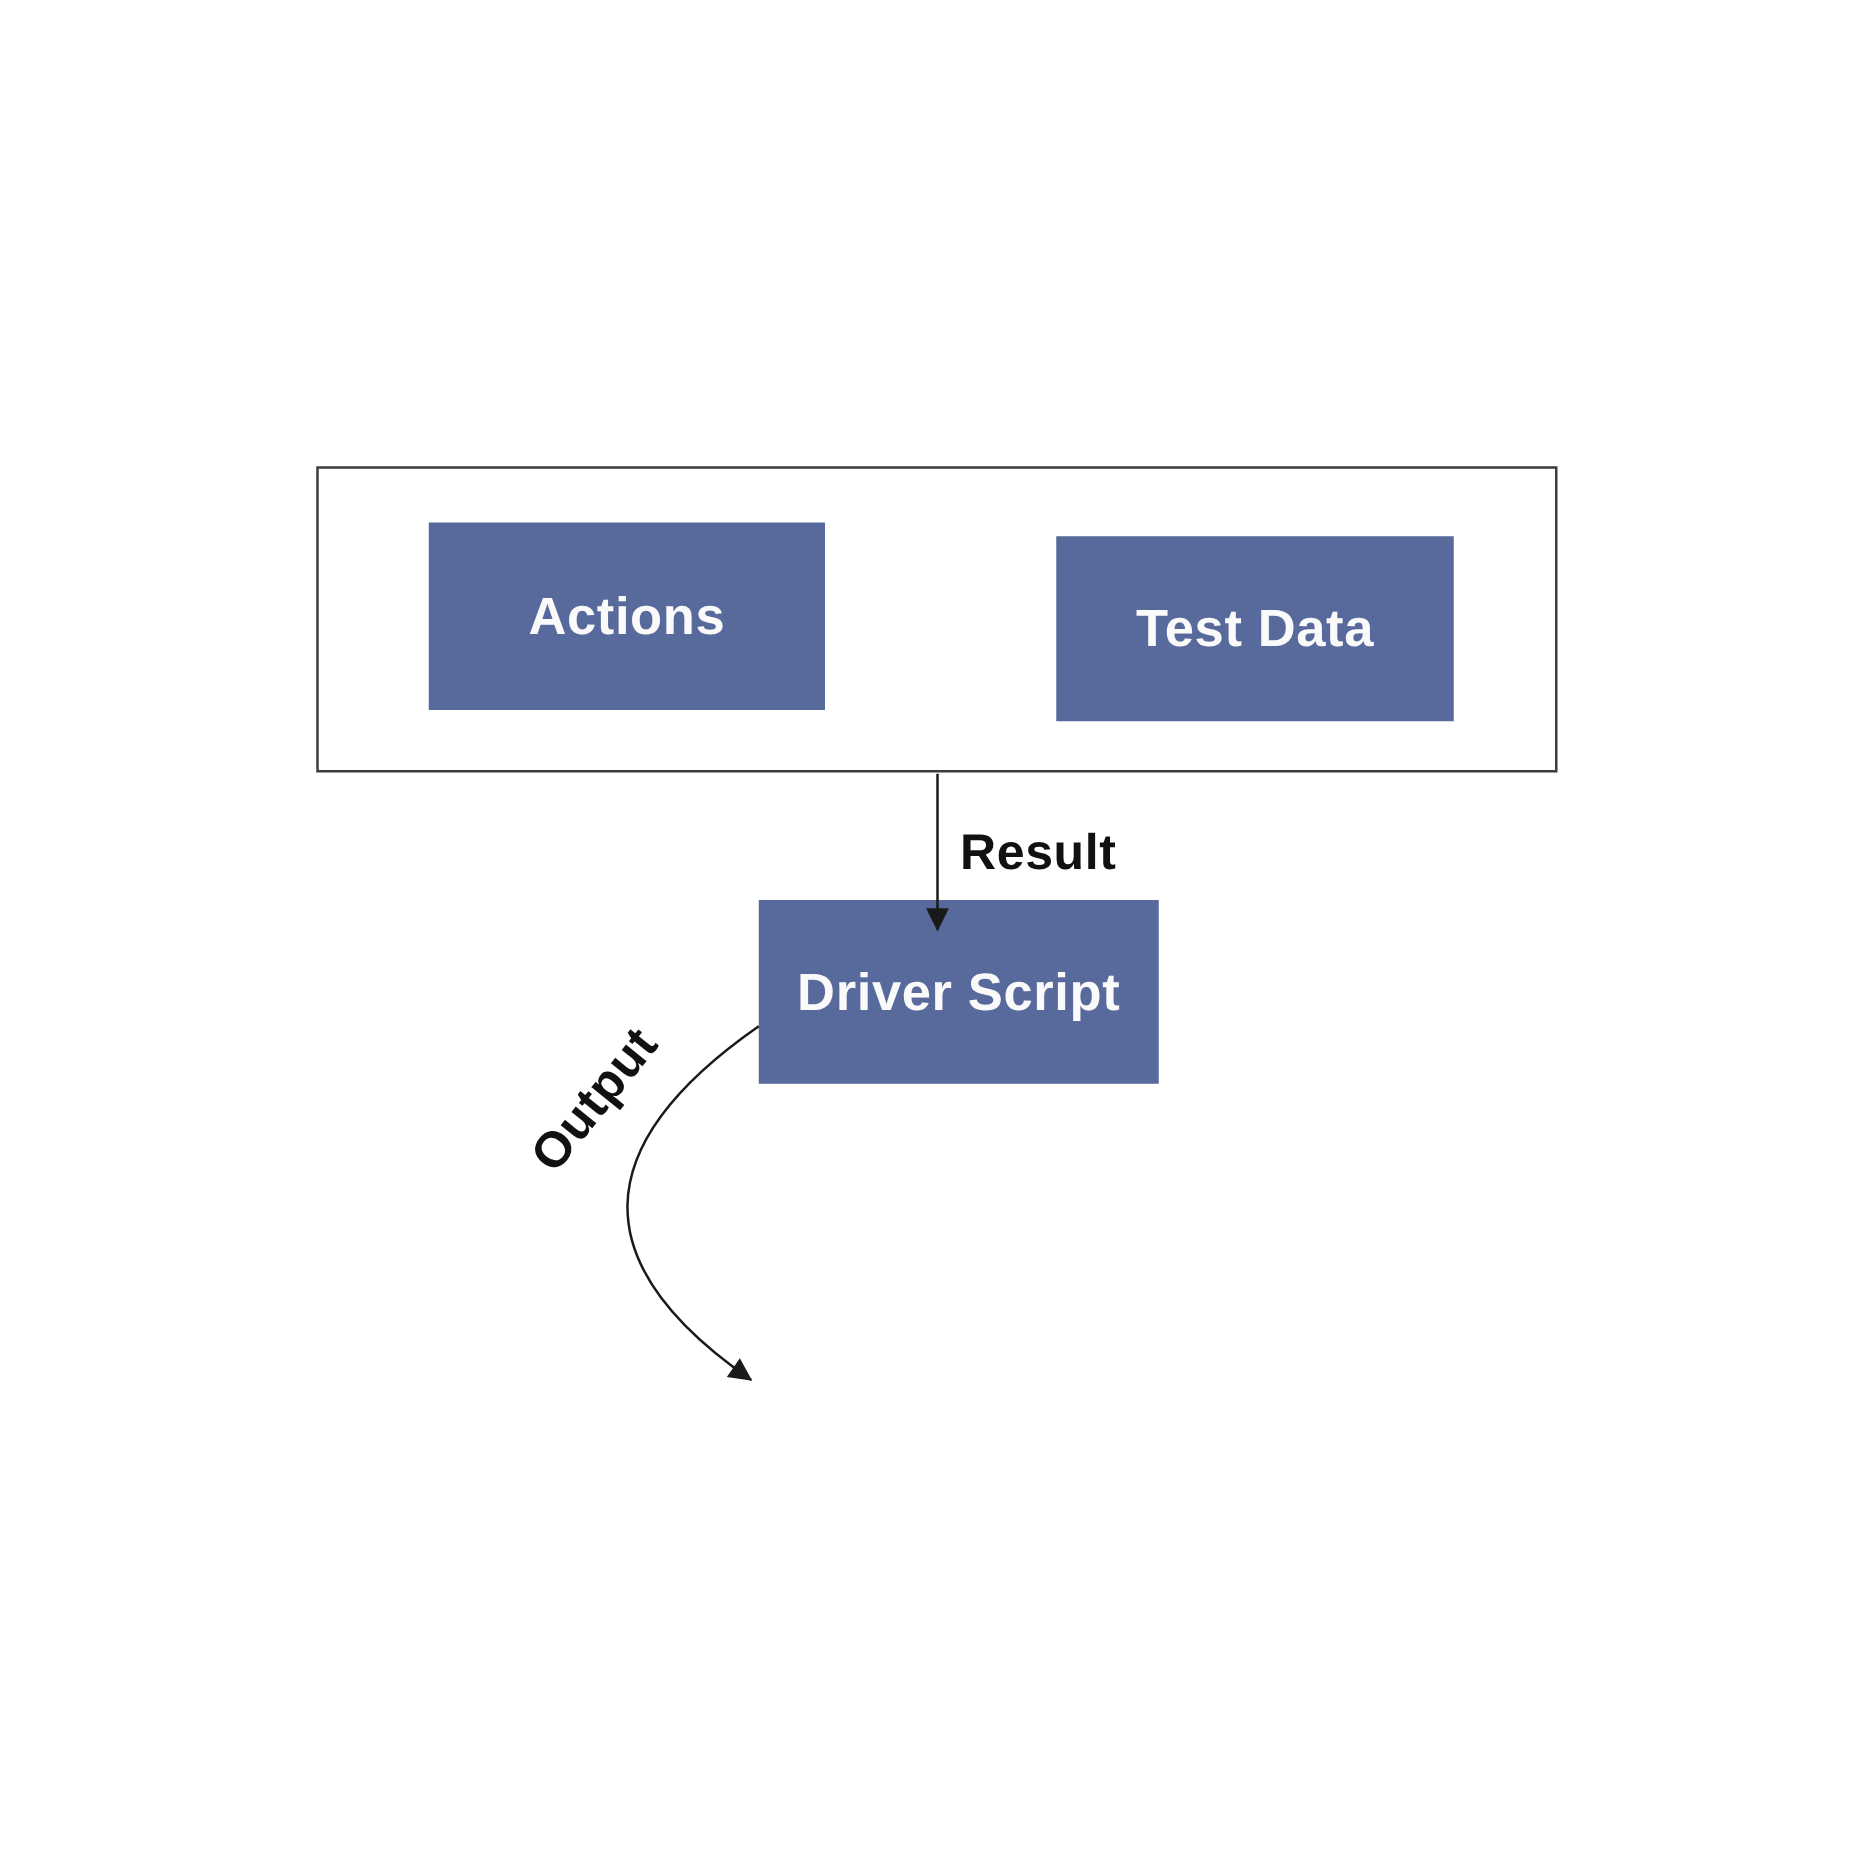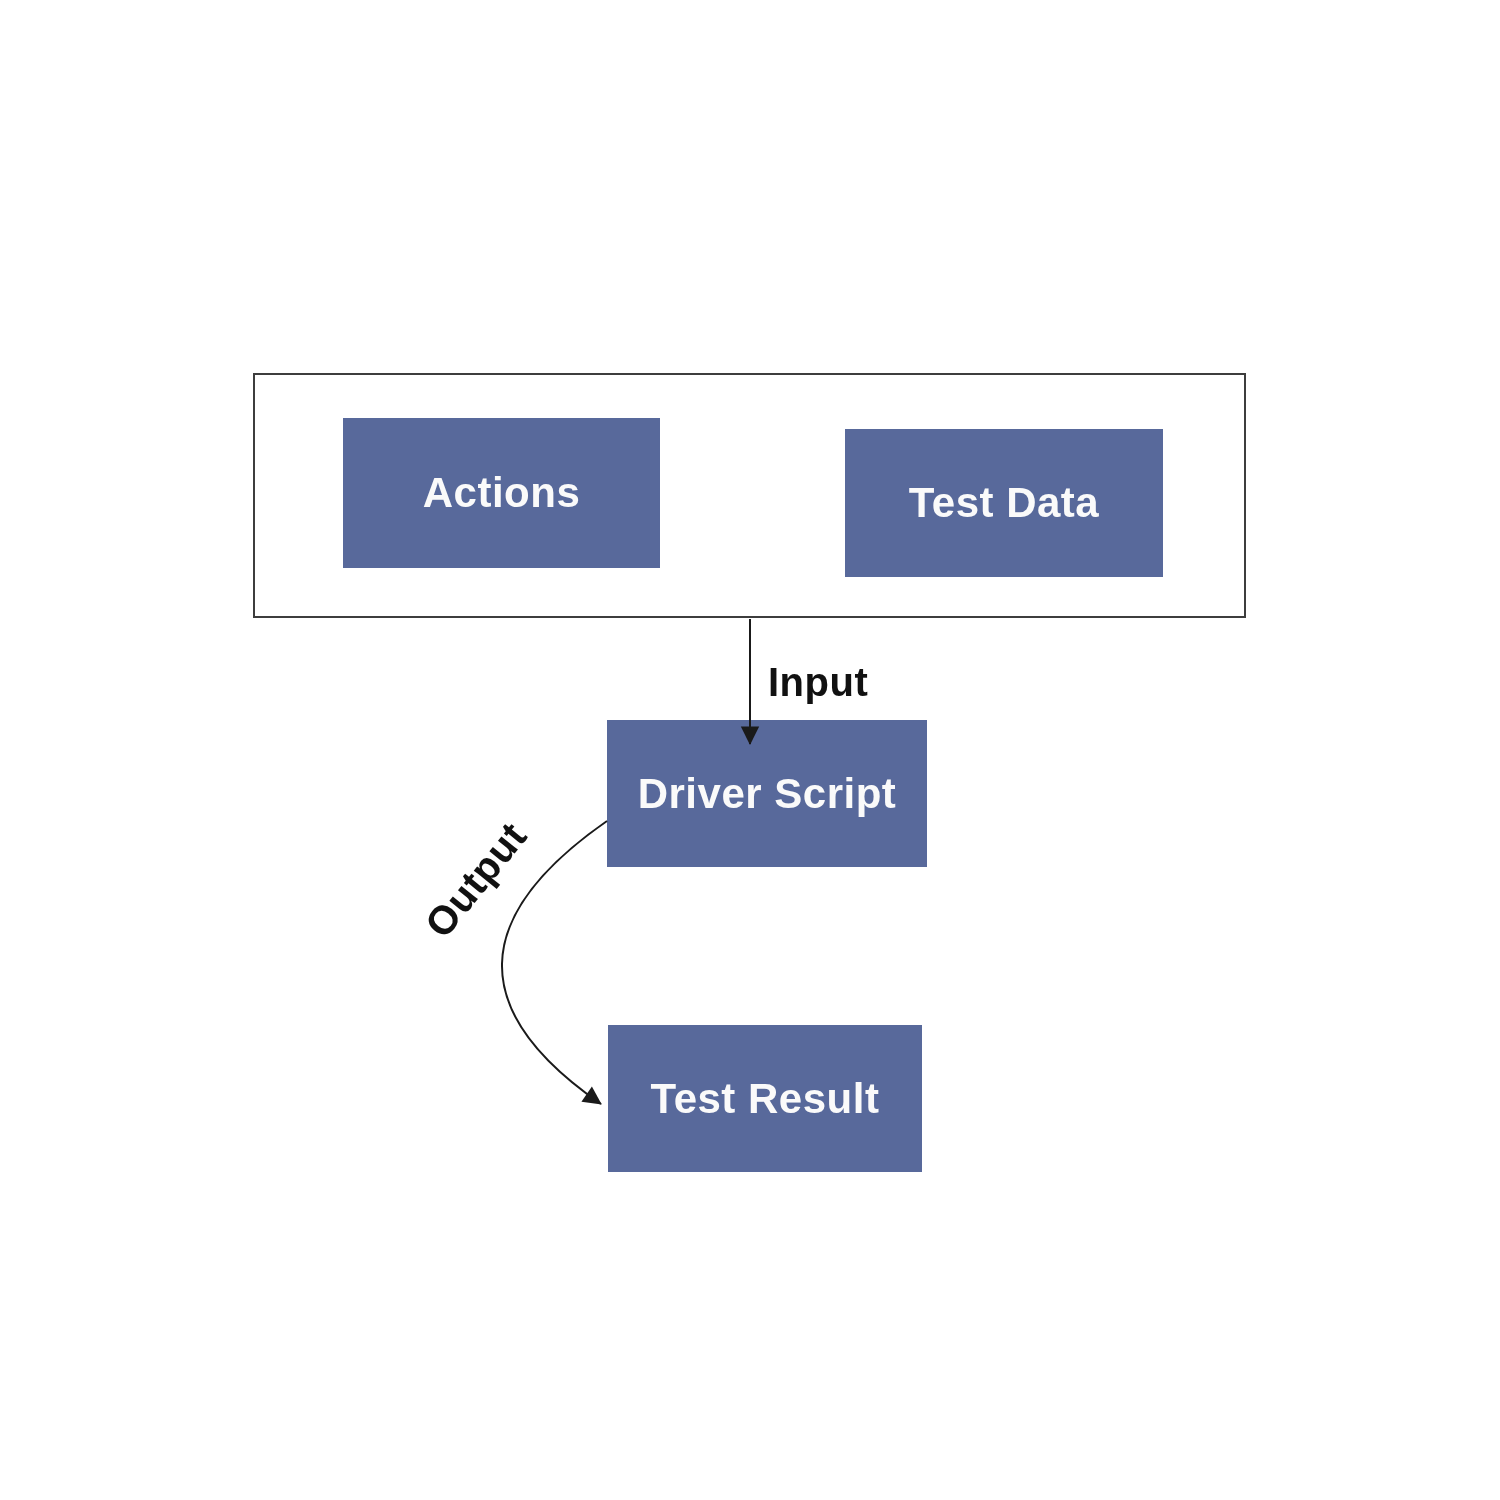--- a/index.html
+++ b/index.html
@@ -83,33 +83,30 @@
   </div>
 
   <div class="node node-test-data">
     <span>Test Data</span>
   </div>
 
   <div class="node node-driver-script">
     <span>Driver Script</span>
   </div>
 
-  <div class="node node-test-result">
-    <span>Test Result</span>
-  </div>
 
   <svg class="edge-svg" viewBox="0 0 1500 1500">
     <defs>
       <marker id="arrow" viewBox="0 0 12 12" refX="10.5" refY="6" markerWidth="11" markerHeight="11" orient="auto-start-reverse">
         <path class="arrowhead-glyph" d="M1,1 L11,6 L1,11 z"></path>
       </marker>
     </defs>
 
     <path class="edge-line" d="M 750 619 L 750 744" marker-end="url(#arrow)"></path>
 
     <path class="edge-line" d="M 607 821 Q 400 965 601 1104" marker-end="url(#arrow)"></path>
   </svg>
 
-  <div class="edge-label edge-label-input">Input</div>
+  <div class="edge-label edge-label-input">Result</div>
 
   <div class="edge-label edge-label-output">Output</div>
 
 </div>
 
 </body></html>

